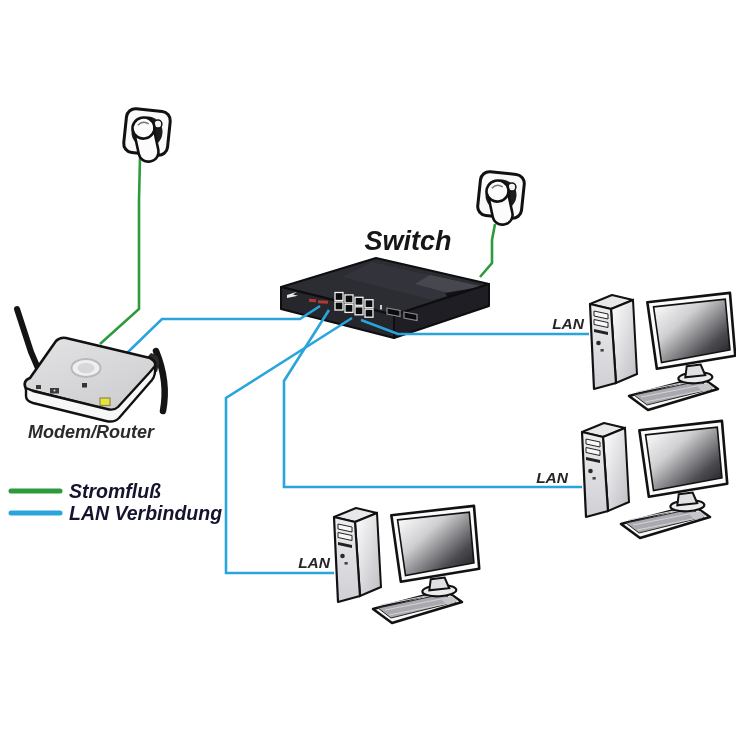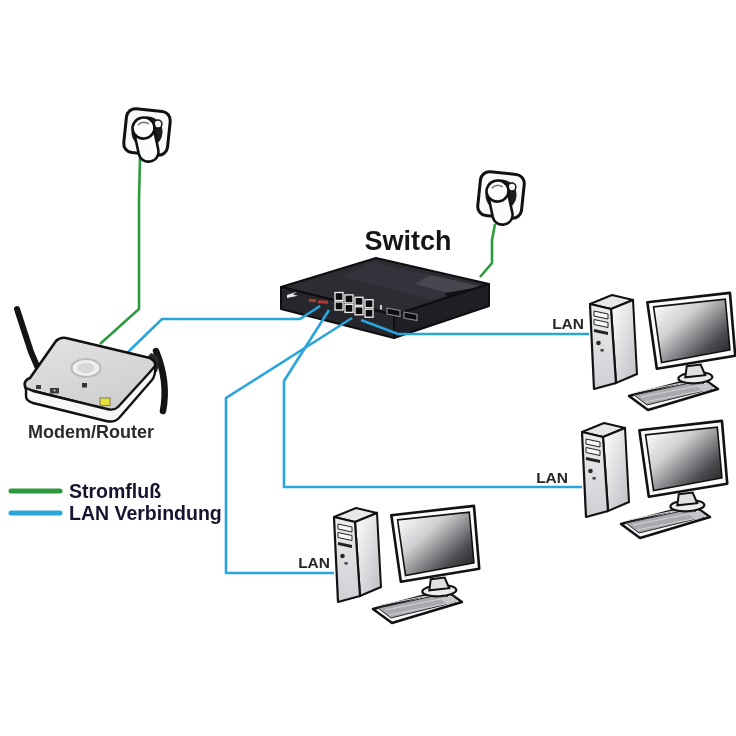--- a/index.html
+++ b/index.html
@@ -1,17 +1,17 @@
 <!DOCTYPE html>
 <html><head>
 <meta charset="utf-8">
 <style>
   html,body{margin:0;padding:0;background:#ffffff;}
   .canvas{position:relative;width:736px;height:736px;background:#ffffff;overflow:hidden;
-          font-family:"Liberation Sans", sans-serif;}
+          font-family:"Liberation Sans", sans-serif;font-style:italic;}
   svg{position:absolute;left:0;top:0;}
   text{font-family:"Liberation Sans", sans-serif;}
   .title-label{font-size:27px;font-weight:bold;fill:#161616;}
   .device-label{font-size:18px;font-weight:600;fill:#2b2b2b;}
   .lan-label{font-size:15.5px;font-weight:bold;fill:#25252a;}
   .legend-label{font-size:19.5px;font-weight:bold;fill:#14142e;}
   .cable{fill:none;stroke-width:2.6px;}
   .swatch{fill:none;stroke-width:5px;stroke-linecap:round;}
 </style>
 </head>

